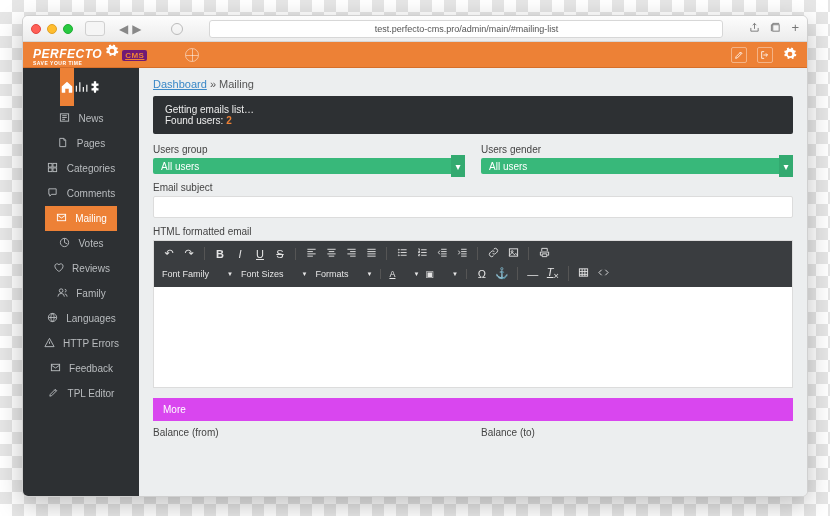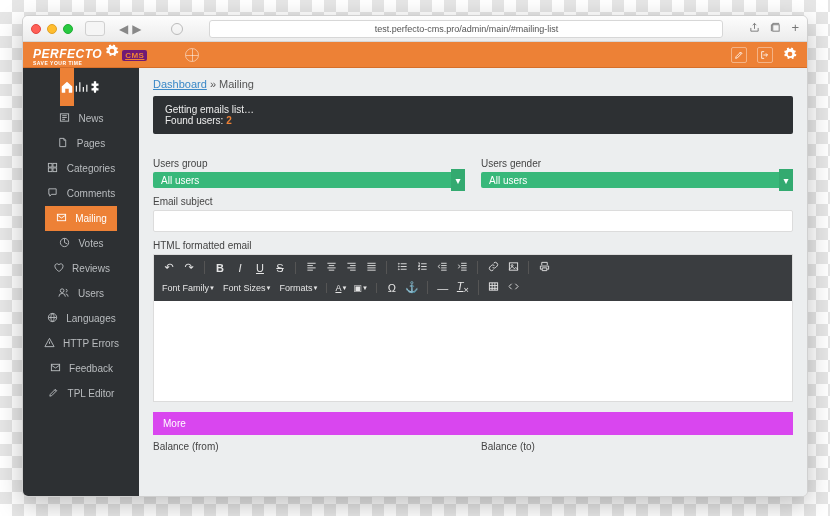--- a/index.html
+++ b/index.html
@@ -66,42 +66,42 @@
   .tabicon { flex:1; display:flex; align-items:center; justify-content:center; font-size:13px; color:#fff; background:#2d3033;}
   .tabicon.active { background:#ed8136;}
   .sbitem { display:flex; align-items:center; gap:8px; padding: 6px 10px; cursor:pointer; color:#b9bcbf;}
   .sbitem.active { background:#ed8136; color:#fff;}
   .sbicon { width:12px; text-align:center; font-size:10px; flex-shrink:0; }
 
   .content { flex:1; background:#eceeef; overflow:auto; font-size:10px; color:#333;}
   .breadcrumb { padding: 10px 14px 6px; font-size:11px; color:#555; }
   .breadcrumb a { color:#3a88c7; text-decoration: underline; }
   .content-inner { padding: 0 14px 14px; }
-  .darkbox { background:#2d3033; color:#eee; border-radius:2px; padding:8px 12px; font-size:10px; margin-bottom:24px;}
+  .darkbox { background:#2d3033; color:#eee; border-radius:2px; padding:8px 12px; font-size:10px; margin-bottom:10px;}
   .darkbox .count { color:#ed8136; font-weight:600;}
   .row { display:flex; gap:16px; margin-bottom:6px;}
   .col { flex:1; }
   .lbl { font-size:10px; color:#444; margin-bottom:3px;}
   .select {
     background:#38b87a; color:#fff; height:16px; border-radius:2px;
     display:flex; align-items:center; justify-content:space-between;
     padding: 0 6px 0 8px; font-size:10px;
   }
   .select-caret { width:14px; height:22px; display:flex; align-items:center; justify-content:center; background:#33aa70; margin-right:-6px;}
   .field { background:#fff; border:1px solid #dcdcdc; height:22px; border-radius:2px; width:100%;}
   .label-block { font-size:10px; color:#444; margin: 8px 0 3px;}
 
   
   .rte { border:1px solid #dcdcdc; background:#fff;}
   .rte-toolbar { background:#3a3d40; color:#ddd; padding: 6px 8px; font-size:10px; display:flex; flex-direction:column; gap:6px;}
   .rte-row { display:flex; align-items:center; gap:8px; }
   .rte-grp { display:flex; align-items:center; gap:6px; padding-right:8px; border-right:1px solid #555;}
   .rte-grp.last { border-right:none;}
   .rte-btn { width:14px; text-align:center; font-size:11px; color:#e5e5e5;}
-  .rte-dd { display:flex; align-items:center; gap:0; font-size:9px; color:#e5e5e5; }
+  .rte-dd { display:flex; align-items:center; gap:18px; font-size:9px; color:#e5e5e5; }
   .caret { font-size:6px;}
   .rte-editor { height:100px; background:#fff;}
 
   .morebar { margin-top:10px; background:#d946ef; color:#fff; padding:6px 10px; font-size:10px;}
 
   svg path, svg rect, svg circle, svg stroke, svg line, svg polyline, svg polygon { stroke: currentColor; fill: none; }
   svg.fill path, svg.fill rect, svg.fill circle, svg.fill polygon { fill: currentColor; stroke: none; }
 </style>
 </head>
 <body>
@@ -237,21 +237,21 @@
           <span class="sbicon"><svg width="11" height="11" viewBox="0 0 24 24" stroke-width="2">
                 <path d="M12 20s-8-5-8-11a5 5 0 019-3 5 5 0 019 3c0 6-8 11-8 11z"></path>
               </svg></span>
           <span>Reviews</span>
         </div>
         <div class="sbitem">
           <span class="sbicon"><svg width="11" height="11" viewBox="0 0 24 24" stroke-width="2">
                 <circle cx="9" cy="8" r="4"></circle>
                 <path d="M2 21a7 7 0 0114 0M17 11a3 3 0 100-6M22 21a6 6 0 00-5-6"></path>
               </svg></span>
-          <span>Users</span>
+          <span>Family</span>
         </div>
         <div class="sbitem">
           <span class="sbicon"><svg width="11" height="11" viewBox="0 0 24 24" stroke-width="2">
                 <circle cx="12" cy="12" r="9"></circle>
                 <path d="M3 12h18M12 3a14 14 0 010 18M12 3a14 14 0 000 18"></path>
               </svg></span>
           <span>Languages</span>
         </div>
         <div class="sbitem">
           <span class="sbicon"><svg width="11" height="11" viewBox="0 0 24 24" stroke-width="2">

